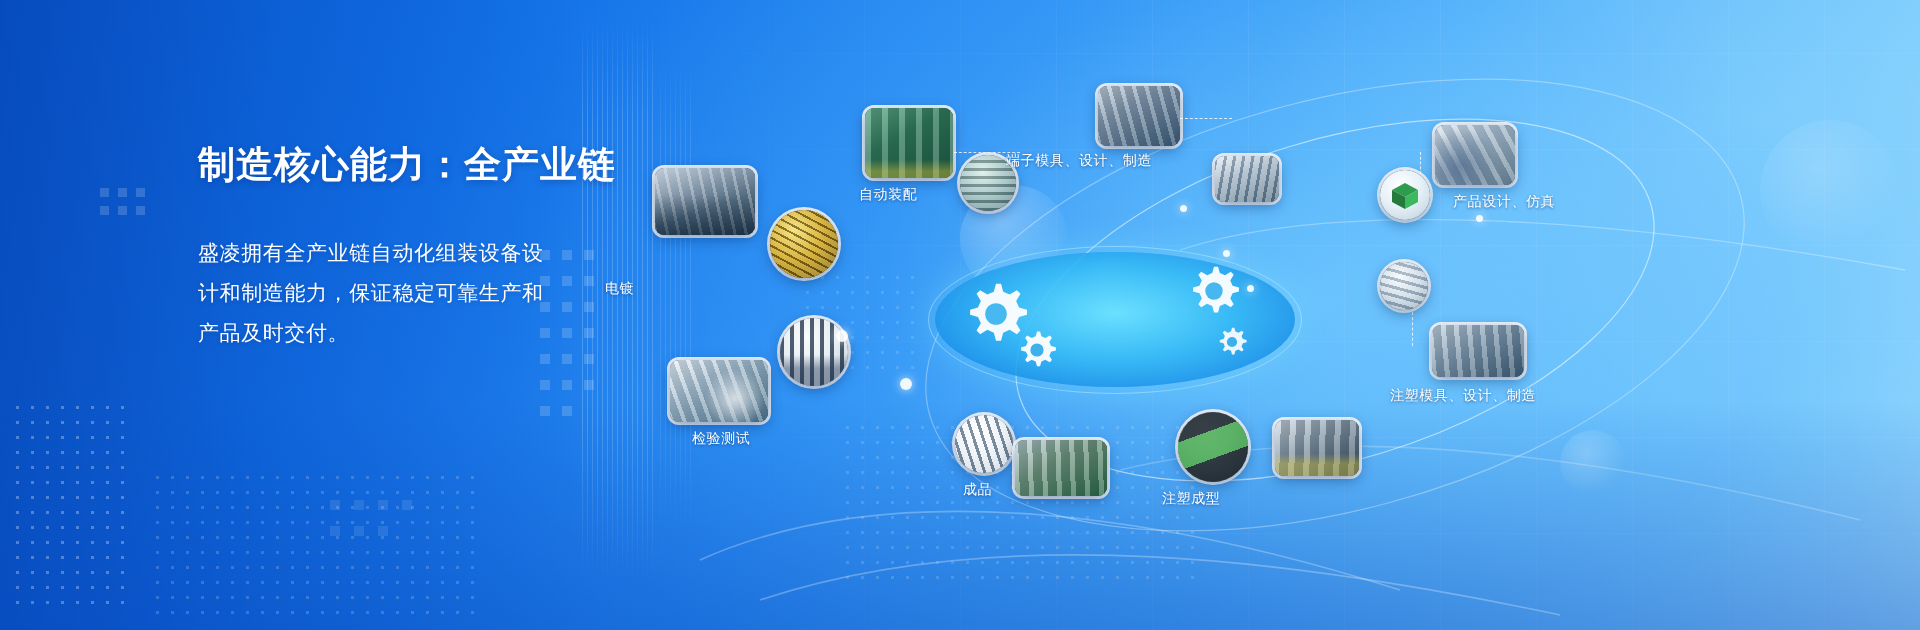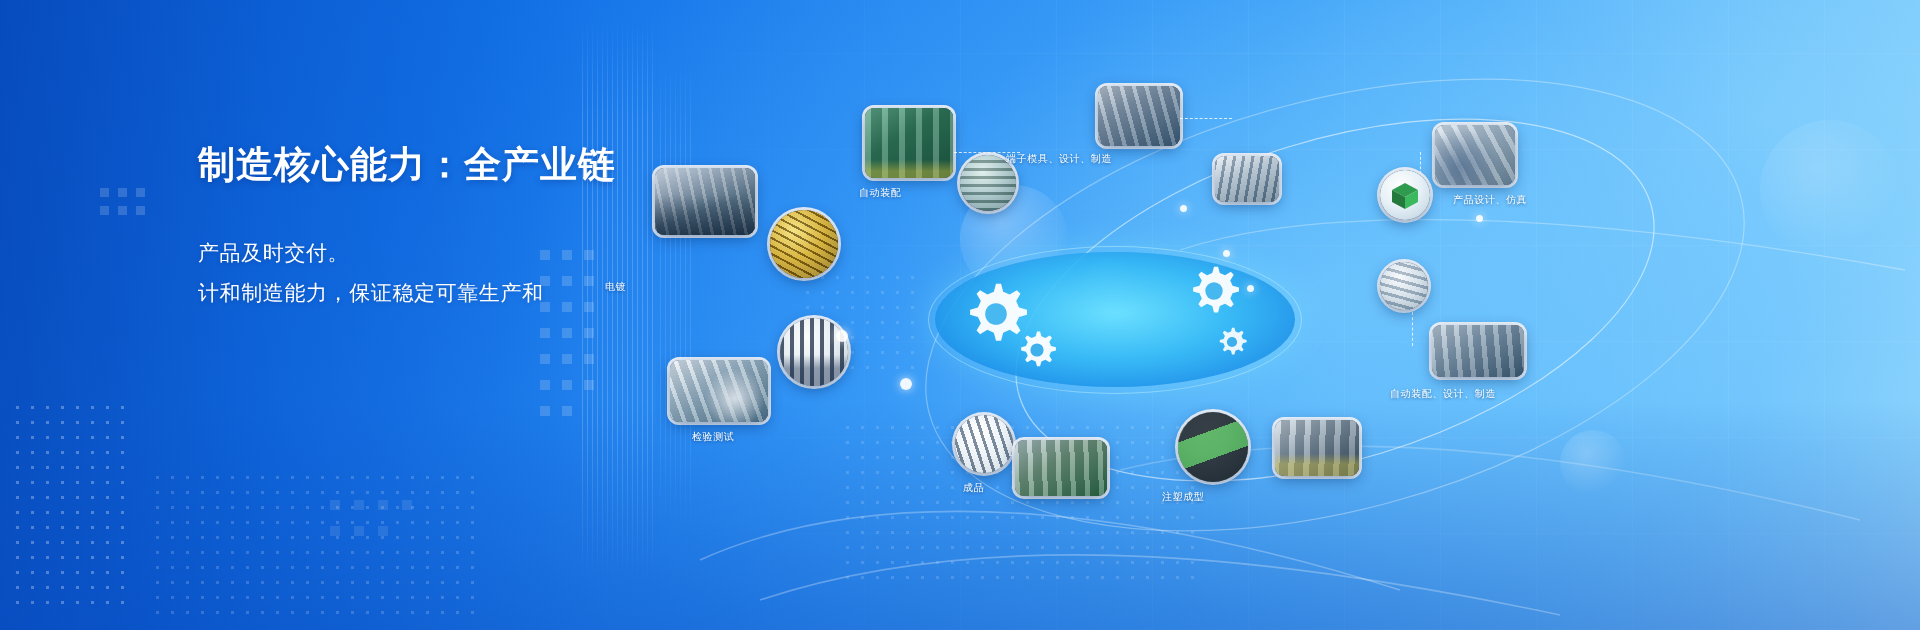--- a/index.html
+++ b/index.html
@@ -140,21 +140,21 @@
   .node { position:absolute; }
   .thumb {
     position:absolute; overflow:hidden; background:#203a55;
     box-shadow:0 4px 14px rgba(0,40,100,.45), 0 0 0 3px rgba(255,255,255,.92);
   }
   .thumb.rect { border-radius:9px; }
   .thumb.circle { border-radius:50%; }
   .thumb .ph { position:absolute; inset:0; }
   .node-label {
     position:absolute; white-space:nowrap;
-    color:#ffffff; font-size:10px; letter-spacing:.6px;
+    color:#ffffff; font-size:14px; letter-spacing:.6px;
     text-shadow:0 1px 3px rgba(0,50,120,.65);
   }
   .dashline { position:absolute; border-top:1px dashed rgba(255,255,255,.8); }
   .dashline.v { border-top:0; border-left:1px dashed rgba(255,255,255,.8); }
 
   .dot-node { position:absolute; width:12px; height:12px; border-radius:50%;
               background:rgba(255,255,255,.92); box-shadow:0 0 10px rgba(255,255,255,.8); }
   .dot-node.sm { width:7px; height:7px; }
 </style>
 </head>
@@ -231,22 +231,23 @@
       <path d="M1120 470 C 1330 420, 1600 455, 1860 520" stroke="rgba(255,255,255,.22)"></path>
     </g>
     <g fill="none" stroke="rgba(255,255,255,.30)" stroke-width="1.3">
       <path d="M1180 250 C 1330 200, 1600 215, 1905 270"></path>
     </g>
   </svg>
 
   <div class="left-copy">
     <div class="headline">制造核心能力：全产业链</div>
     <div class="body-copy">
+      <div>盛凌拥有全产业链自动化组装设备设</div>
+      <div>计和制造能力，保证稳定可靠生产和</div>
       <div>产品及时交付。</div>
-      <div>计和制造能力，保证稳定可靠生产和</div>
     </div>
   </div>
 
   <div id="diagram">
 
     <div class="platform"></div>
     <div class="platform-ring"></div>
 
     <svg class="gear" style="left:200px; top:238px;" width="72" height="72" viewBox="0 0 100 100">
       <g fill="#ffffff" opacity=".95">
@@ -342,21 +343,21 @@
           <path d="M38 20 L38 32 L25 39 L25 27 Z" fill="#3cb85f"></path>
         </svg>
       </div>
     </div>
 
     <div class="node" style="left:672px; top:285px;">
       <div class="thumb rect" style="width:92px; height:52px;">
         <div class="ph" style="background:linear-gradient(150deg,#cdd9e4 0%,#8ba2b5 40%,#3f5d74 100%);"></div>
         <div class="ph" style="background:repeating-linear-gradient(85deg, rgba(255,255,255,.20) 0 5px, rgba(10,35,60,.22) 5px 13px);"></div>
       </div>
-      <div class="node-label" style="left:-42px; top:62px;">自动装配、设计、制造</div>
+      <div class="node-label" style="left:-42px; top:62px;">注塑模具、设计、制造</div>
     </div>
     <div class="dashline v" style="left:652px; top:272px; height:34px;"></div>
 
     <div class="node" style="left:620px; top:222px;">
       <div class="thumb circle" style="width:48px; height:48px;">
         <div class="ph" style="background:radial-gradient(circle at 40% 32%, #f4f8fb 0%, #c2d2de 50%, #7b93a5 100%);"></div>
         <div class="ph" style="background:repeating-linear-gradient(15deg, rgba(40,70,100,.30) 0 3px, rgba(255,255,255,.30) 3px 8px);"></div>
       </div>
     </div>
 

